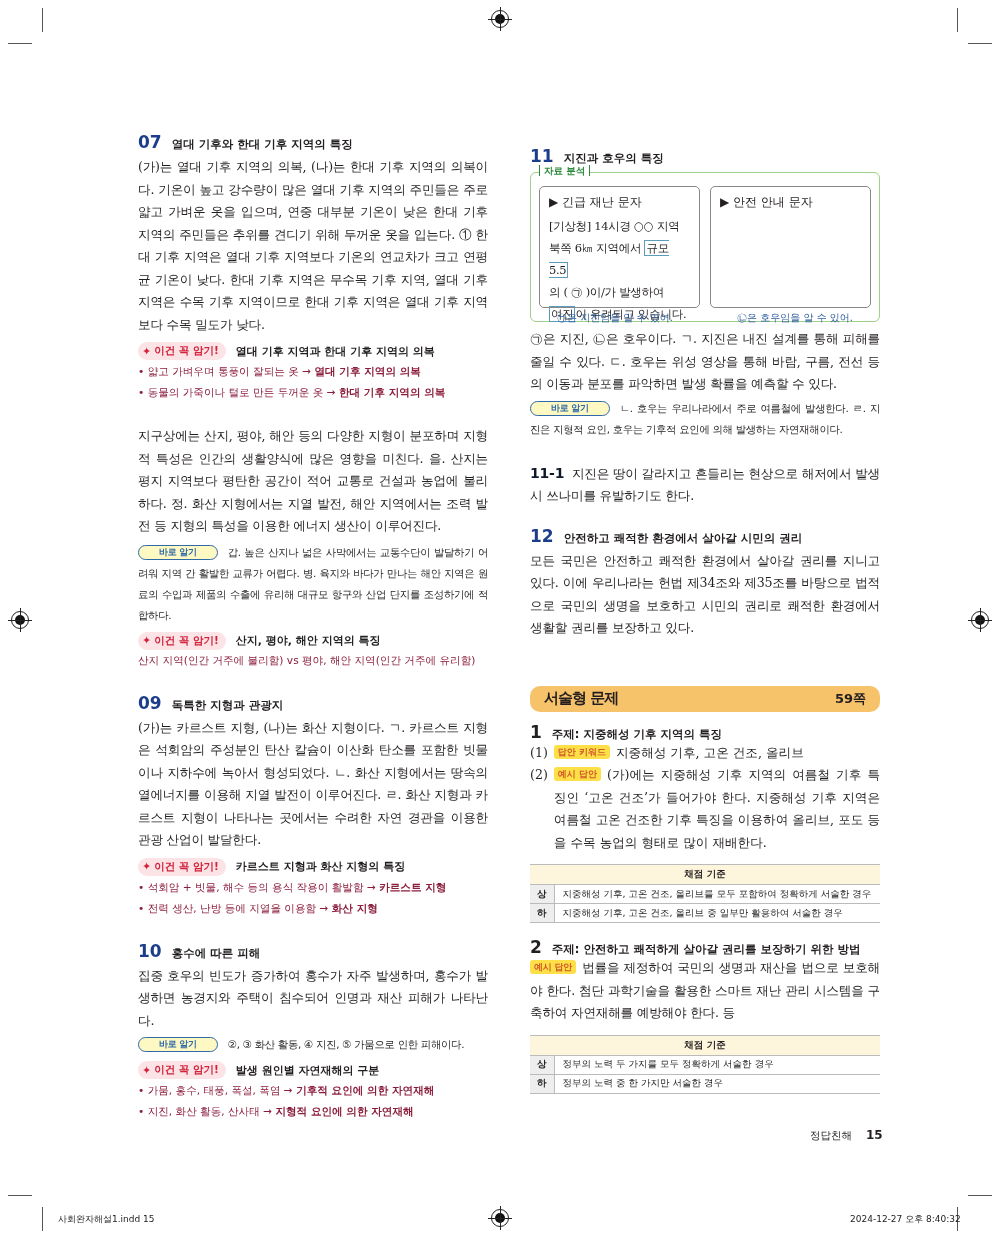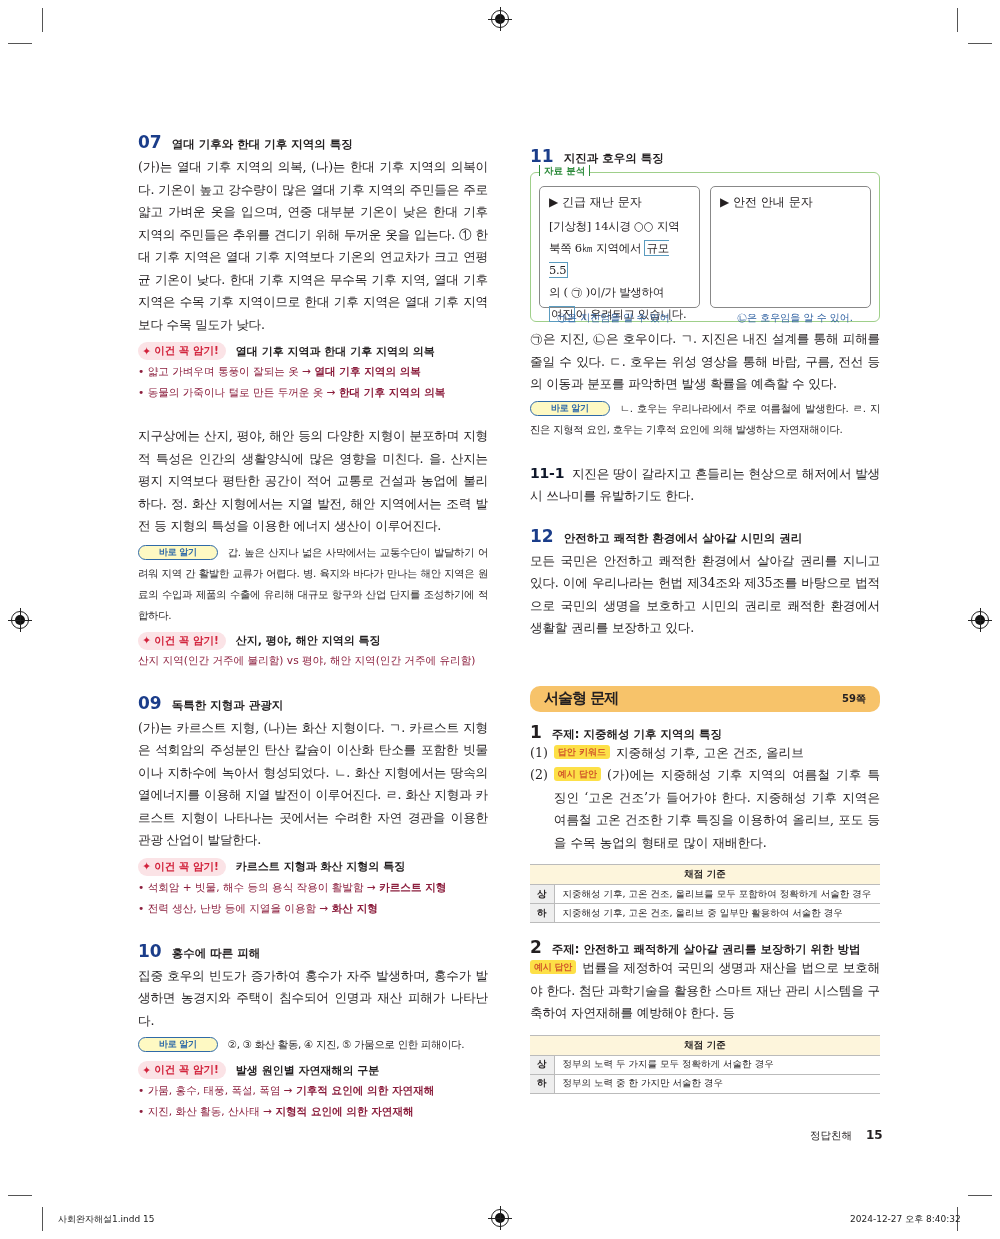--- a/index.html
+++ b/index.html
@@ -44,21 +44,21 @@
   .msg { flex: 1; border: 1px solid #888; border-radius: 5px; padding: 7px 9px; height: 122px; }
   .msg-title { font-family: "DejaVu Sans", "Liberation Sans", sans-serif; font-size: 12px; margin-bottom: 4px; }
   .msg-body { font-size: 11.5px; line-height: 22px; letter-spacing: -0.3px; }
   .hl { border: 1px solid #5a9bbf; padding: 0 1px; }
   .notes { display: flex; justify-content: space-between; font-family: "DejaVu Sans", "Liberation Sans", sans-serif; font-size: 10px; color: #2d5fa0; margin-top: 3px; padding: 0 18px 0 18px; }
   .subq-num { font-family: "DejaVu Sans", "Liberation Sans", sans-serif; font-weight: bold; font-size: 14px; color: #0f172a; }
 
   
   .essay-banner { display: flex; justify-content: space-between; align-items: center; background: #f7c36a; border-radius: 10px; height: 26px; padding: 0 14px; margin-top: 46px; }
   .essay-title { font-family: "DejaVu Sans", "Liberation Sans", sans-serif; font-weight: bold; font-size: 15px; letter-spacing: -1px; color: #231f20; }
-  .essay-page { font-family: "DejaVu Sans", "Liberation Sans", sans-serif; font-size: 10px; font-weight: bold; }
+  .essay-page { font-family: "DejaVu Sans", "Liberation Sans", sans-serif; font-size: 13px; font-weight: bold; }
   .e-head { display: flex; align-items: baseline; gap: 10px; margin-top: 10px; }
   .e-num { font-family: "DejaVu Sans", "Liberation Sans", sans-serif; font-weight: bold; font-size: 17px; }
   .e-title { font-family: "DejaVu Sans", "Liberation Sans", sans-serif; font-weight: bold; font-size: 11.5px; }
   .e-row { display: flex; gap: 6px; font-size: 12.6px; line-height: 22.5px; text-align: justify; }
   .e-idx { flex: none; }
   .tag { display: inline-block; background: #fde047; color: #d2582a; font-family: "DejaVu Sans", "Liberation Sans", sans-serif; font-weight: bold; font-size: 9px; padding: 0 4px; line-height: 14px; border-radius: 3px; margin-right: 6px; vertical-align: 2px; }
 
   .crit { width: 100%; border-collapse: collapse; margin-top: 10px; font-family: "DejaVu Sans", "Liberation Sans", sans-serif; font-size: 9.5px; }
   .crit th { background: #fdf5dc; font-weight: bold; height: 20px; border-top: 1px solid #bbb; border-bottom: 1px solid #bbb; }
   .crit td { height: 19px; border-bottom: 1px solid #bbb; padding-left: 8px; }

